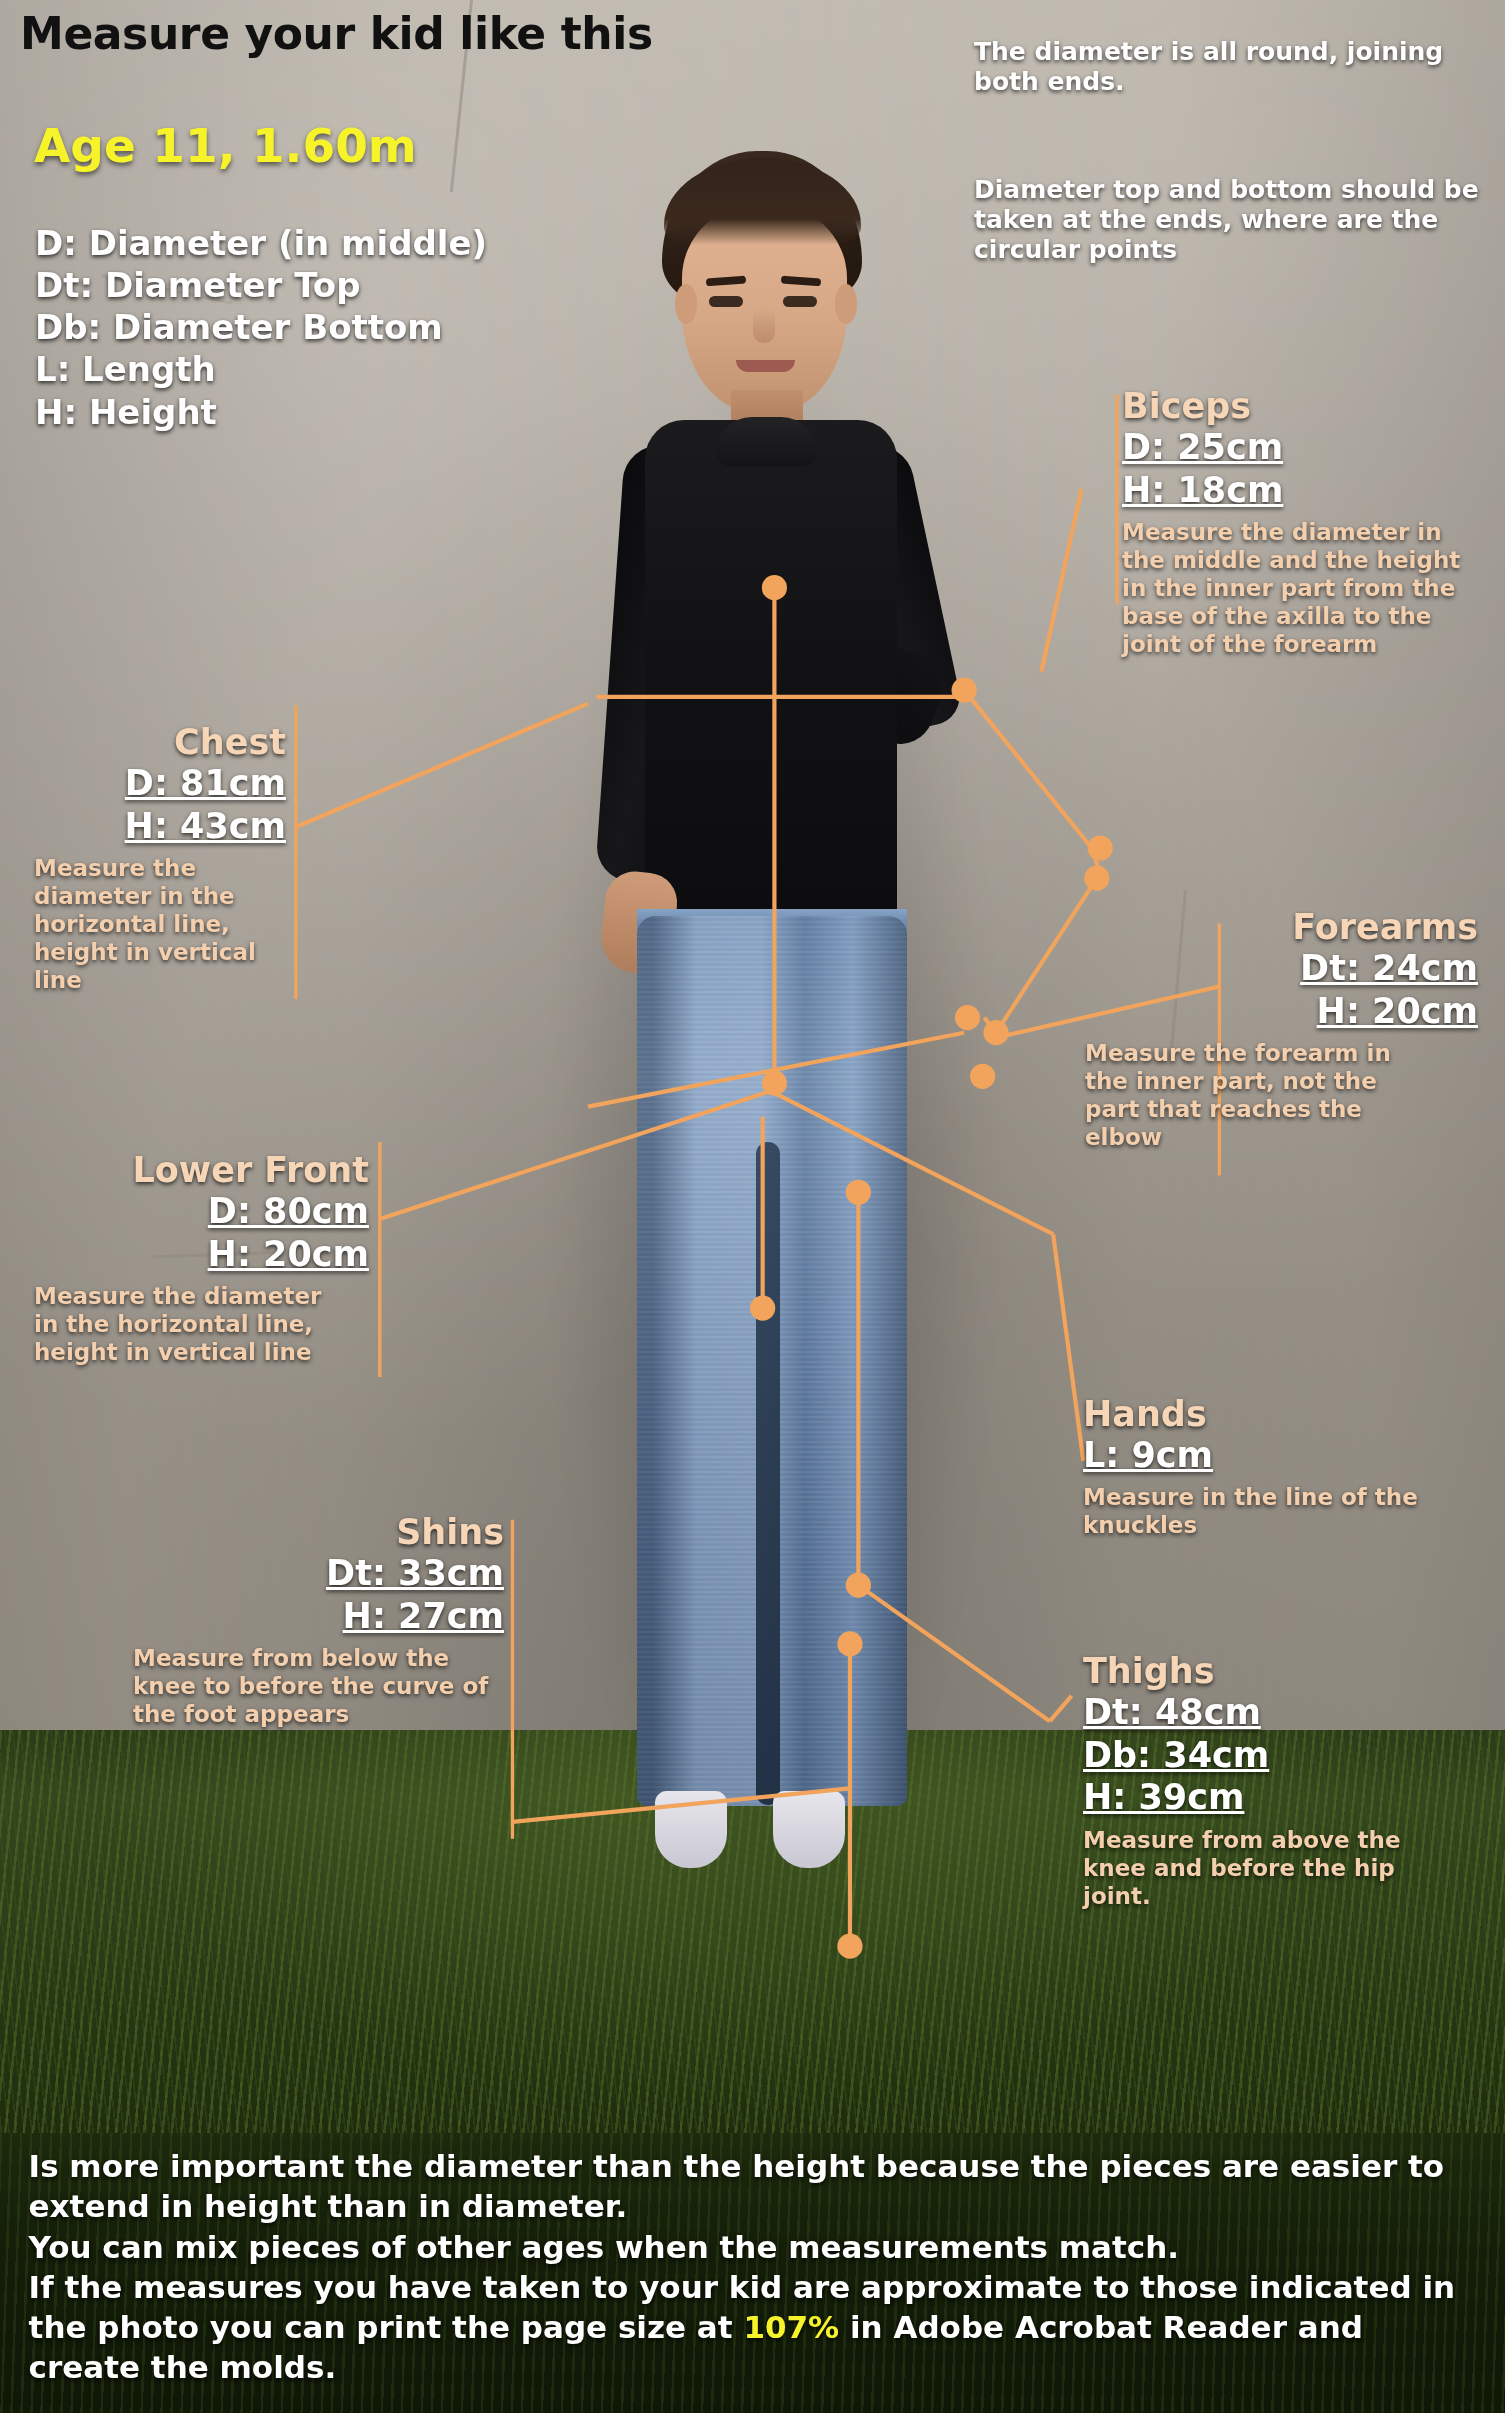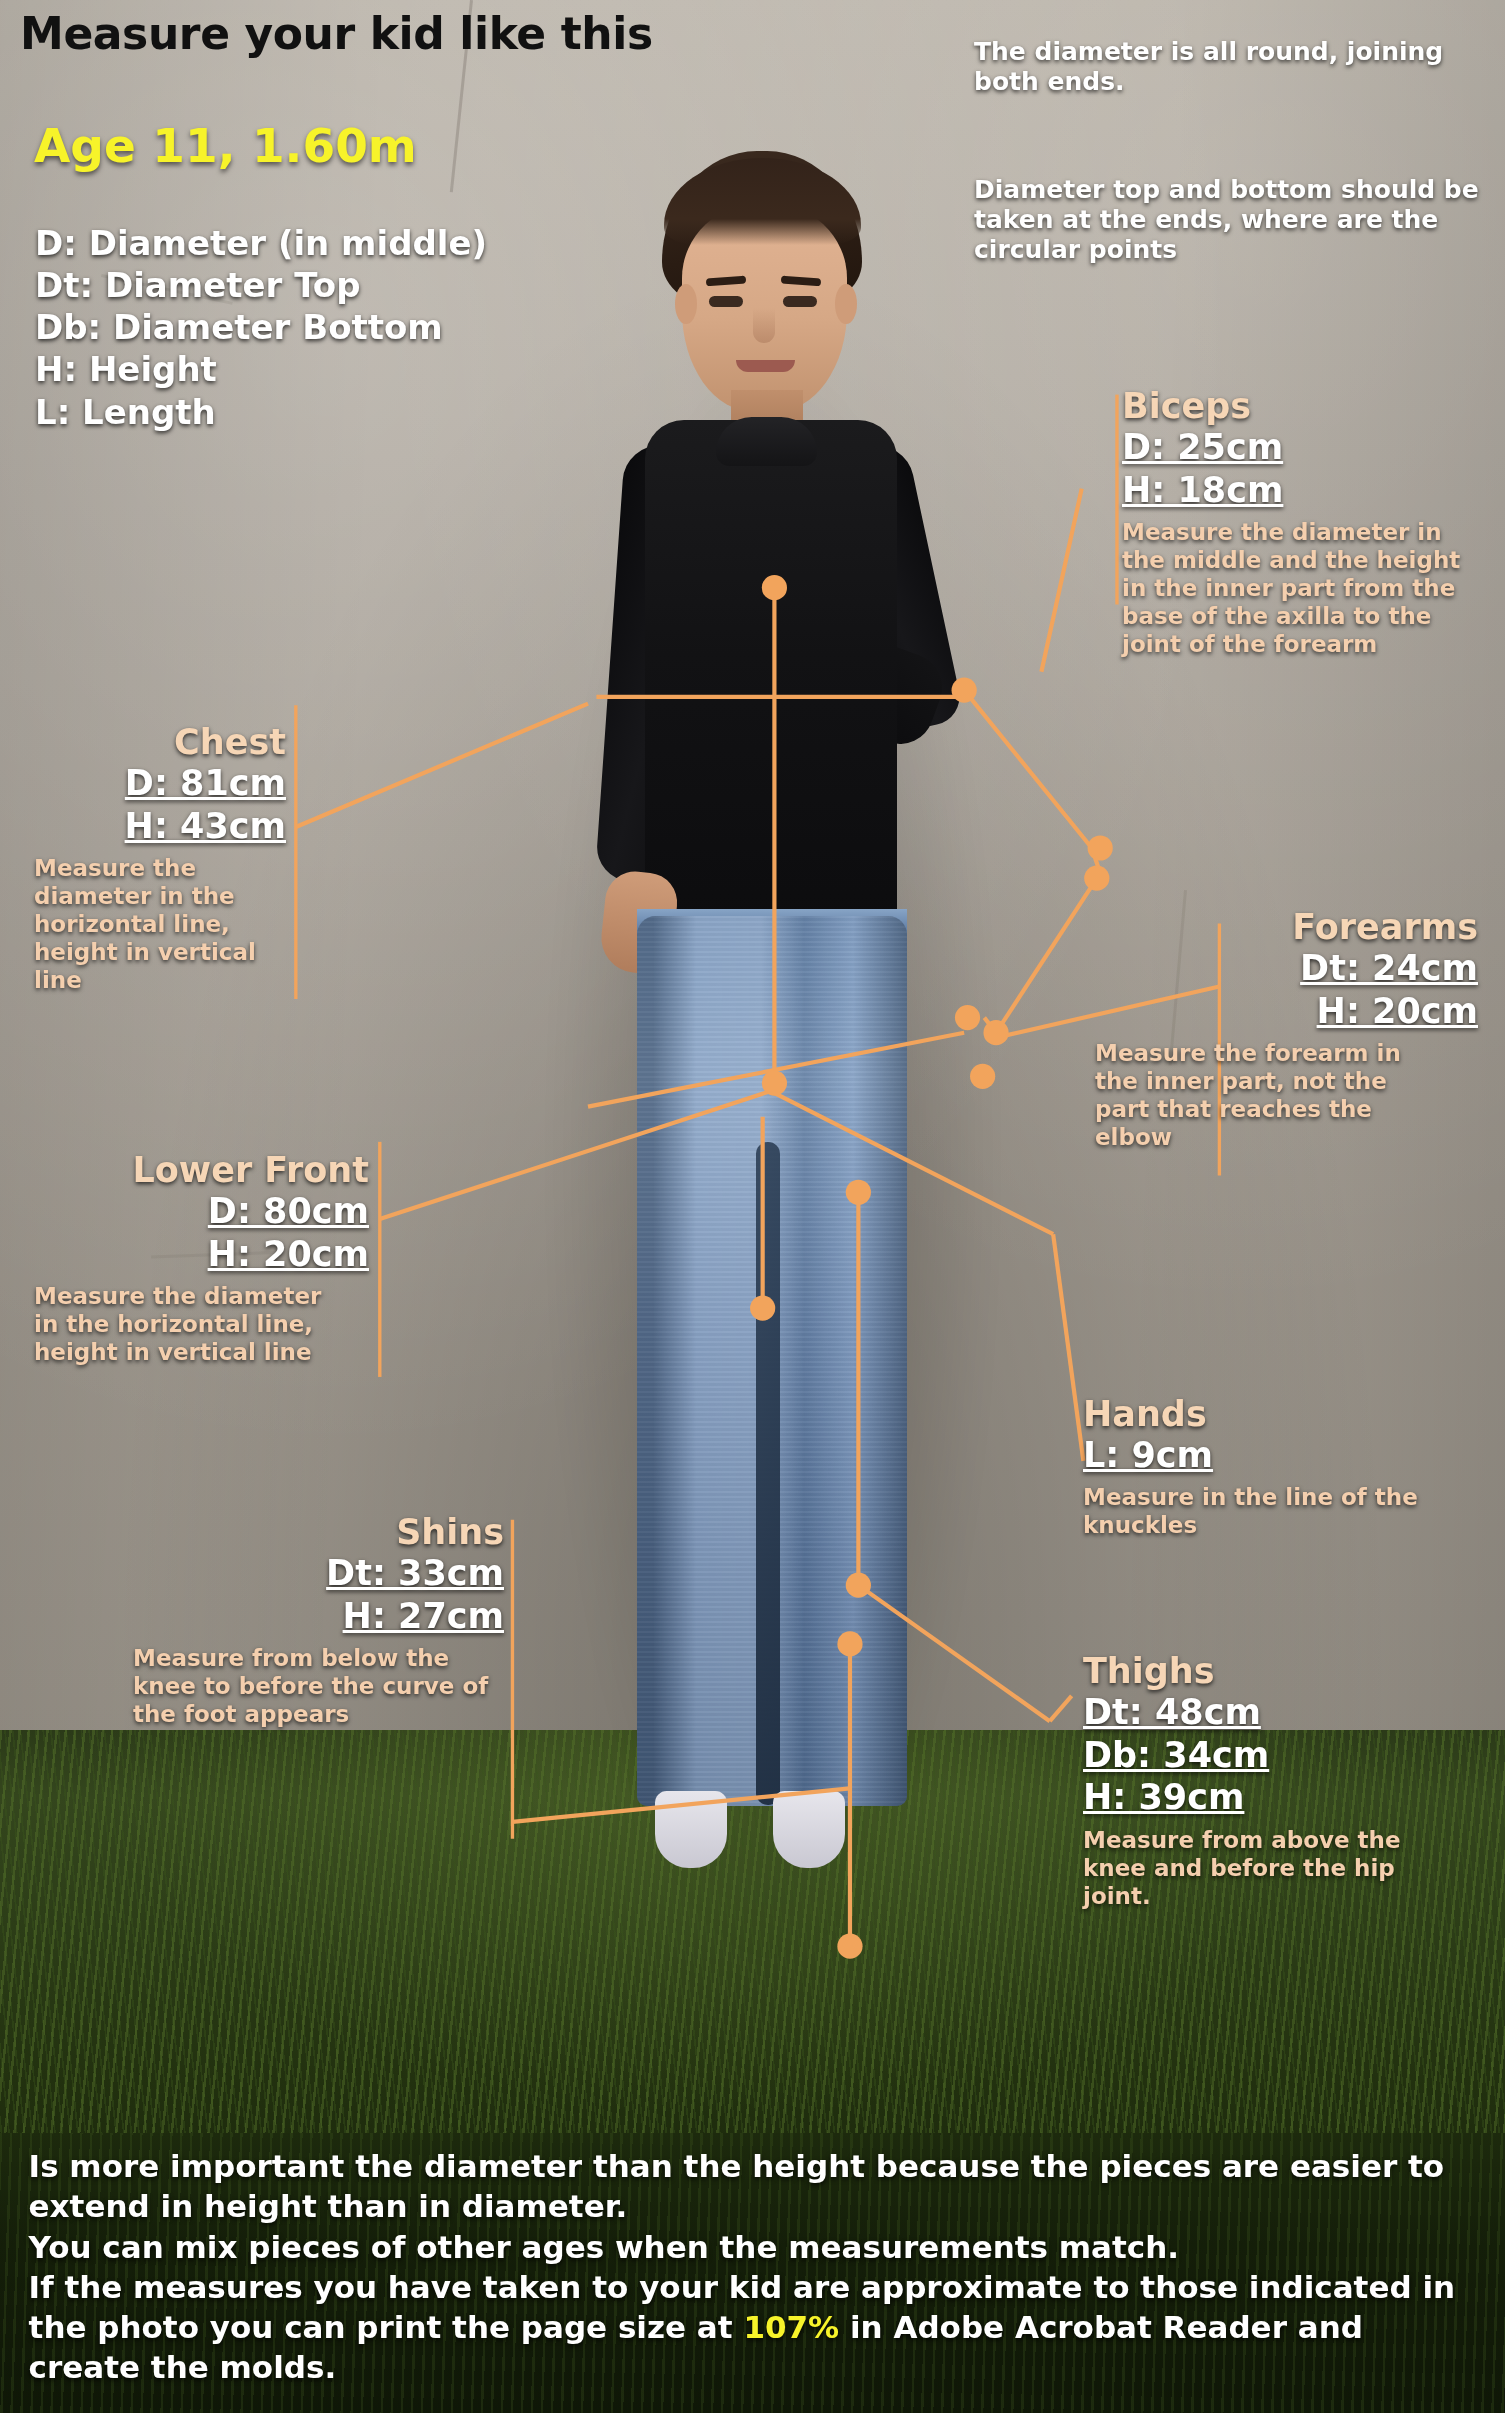--- a/index.html
+++ b/index.html
@@ -294,22 +294,22 @@
     </g>
   </svg>
 
   <div class="txt title">Measure your kid like this</div>
   <div class="txt age">Age 11, 1.60m</div>
 
   <div class="txt legend">
     <div>D: Diameter (in middle)</div>
     <div>Dt: Diameter Top</div>
     <div>Db: Diameter  Bottom</div>
+    <div>L: Length</div>
     <div>H: Height</div>
-    <div>L: Length</div>
   </div>
 
   <div class="topnote" style="left:974px; top:37px; width:521px;">The diameter is all round, joining both ends.</div>
   <div class="topnote" style="left:974px; top:175px; width:529px;">Diameter top and bottom should be taken at the ends, where are the circular points</div>
 
   <div class="blk" style="left:1122px; top:386px; width:378px;">
     <div class="head head-label">Biceps</div>
     <div class="v val">D: 25cm</div>
     <div class="v val">H: 18cm</div>
     <div class="note" style="width:369px;">Measure the diameter in the middle and the height in the inner part from the base of the axilla to the joint of the forearm</div>
@@ -319,21 +319,21 @@
     <div class="head head-label">Chest</div>
     <div class="v val">D: 81cm</div>
     <div class="v val">H: 43cm</div>
     <div class="note" style="width:277px; text-align:left; padding-left:34px;">Measure the diameter in the horizontal line, height in vertical line</div>
   </div>
 
   <div class="blk" style="left:1083px; top:907px; width:403px;">
     <div class="head head-label right-align" style="width:395px;">Forearms</div>
     <div class="v val right-align" style="width:395px;">Dt: 24cm</div>
     <div class="v val right-align" style="width:395px;">H: 20cm</div>
-    <div class="note" style="width:353px; margin-left:12px;">Measure the forearm in the inner part, not the part that reaches the elbow</div>
+    <div class="note" style="width:353px; margin-left:2px;">Measure the forearm in the inner part, not the part that reaches the elbow</div>
   </div>
 
   <div class="blk right-align" style="left:0px; top:1150px; width:369px;">
     <div class="head head-label">Lower Front</div>
     <div class="v val">D: 80cm</div>
     <div class="v val">H: 20cm</div>
     <div class="note" style="width:353px; text-align:left; padding-left:34px;">Measure the diameter in the horizontal line, height in vertical line</div>
   </div>
 
   <div class="blk" style="left:1083px; top:1394px; width:386px;">

